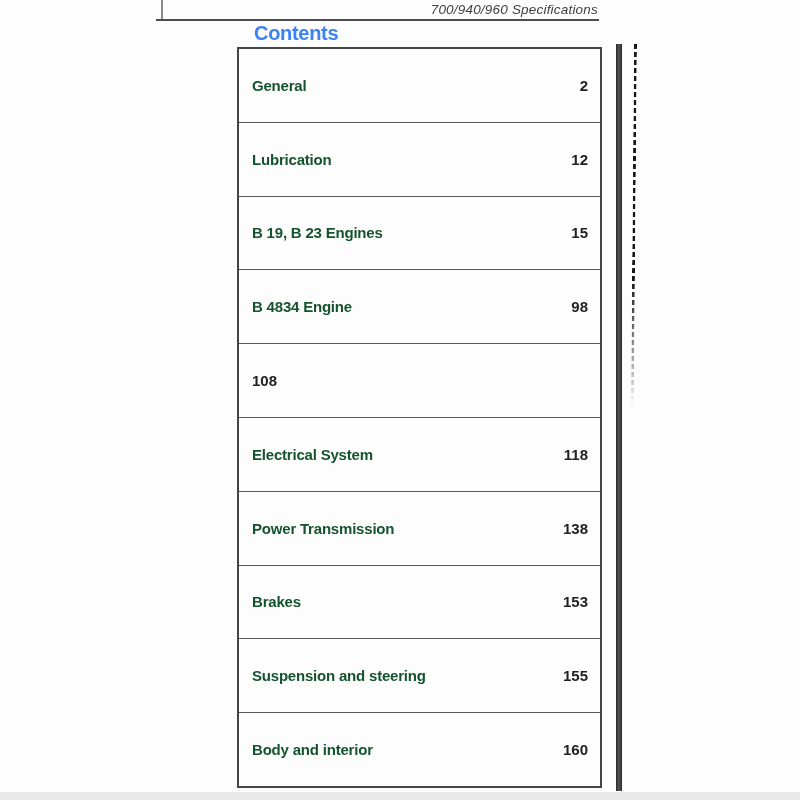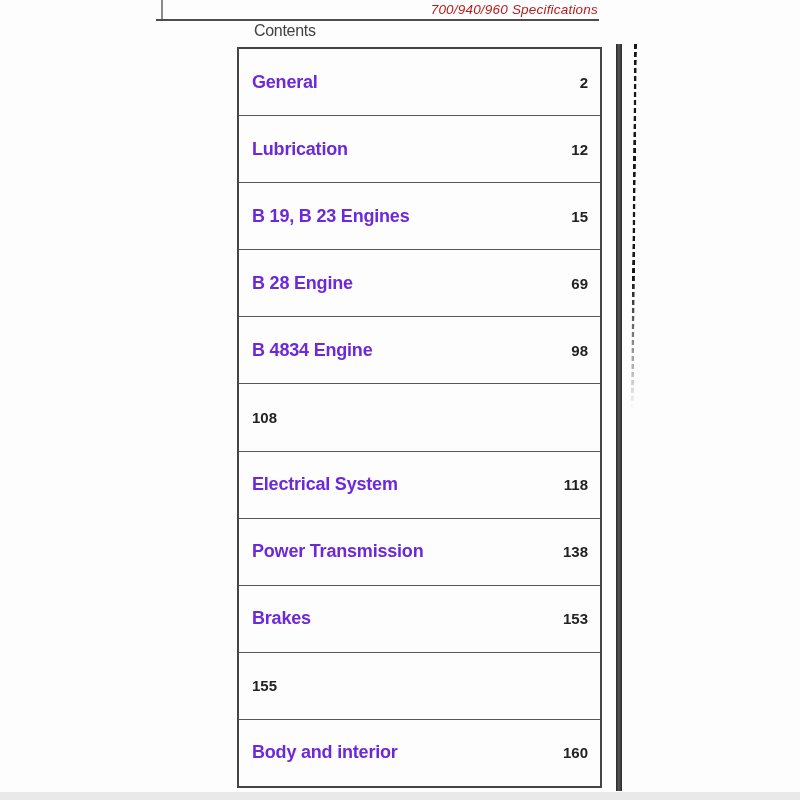--- a/index.html
+++ b/index.html
@@ -27,40 +27,40 @@
   .page-header {
     position: absolute;
     left: 160px;
     top: 2px;
     width: 438px;
     text-align: right;
     font-style: italic;
     font-size: 13.5px;
     font-weight: 500;
     letter-spacing: 0.2px;
-    color: #b91c1c;
+    color: #404040;
     white-space: nowrap;
   }
   .header-rule {
     position: absolute;
     left: 156px;
     top: 19px;
     width: 443px;
     height: 2px;
     background: #4d4d4d;
   }
   .contents-heading {
     position: absolute;
     left: 254px;
     top: 22px;
     margin: 0;
-    font-size: 16px;
-    font-weight: normal;
+    font-size: 20px;
+    font-weight: bold;
     letter-spacing: -0.3px;
-    color: #404040;
+    color: #3b82f6;
   }
   .toc-table {
     position: absolute;
     left: 237px;
     top: 47px;
     width: 365px;
     height: 741px;
     border: 2px solid #454545;
     box-sizing: border-box;
     display: flex;
@@ -71,24 +71,24 @@
     flex: 1 1 0;
     display: flex;
     align-items: center;
     justify-content: space-between;
     padding: 0 12px 0 13px;
     border-bottom: 1.5px solid #585858;
     box-sizing: border-box;
   }
   .toc-row:last-child { border-bottom: none; align-items: center; }
   .toc-label {
-    font-size: 18px;
+    font-size: 15px;
     font-weight: bold;
     letter-spacing: -0.2px;
-    color: #6d28d9;
+    color: #14532d;
     white-space: nowrap;
   }
   .toc-page {
     font-size: 15px;
     font-weight: bold;
     color: #222222;
   }
   
   .binding-bar {
     position: absolute;
@@ -146,24 +146,20 @@
       <span class="toc-label">Lubrication</span>
       <span class="toc-page">12</span>
     </div>
 
     <div class="toc-row">
       <span class="toc-label">B 19, B 23 Engines</span>
       <span class="toc-page">15</span>
     </div>
 
 
-    <div class="toc-row">
-      <span class="toc-label">B 28 Engine</span>
-      <span class="toc-page">69</span>
-    </div>
 
 
     <div class="toc-row">
       <span class="toc-label">B 4834 Engine</span>
       <span class="toc-page">98</span>
     </div>
 
     <div class="toc-row">
       <span class="toc-page">108</span>
     </div>
@@ -177,20 +173,21 @@
       <span class="toc-label">Power Transmission</span>
       <span class="toc-page">138</span>
     </div>
 
     <div class="toc-row">
       <span class="toc-label">Brakes</span>
       <span class="toc-page">153</span>
     </div>
 
     <div class="toc-row">
+      <span class="toc-label">Suspension and steering</span>
       <span class="toc-page">155</span>
     </div>
 
 
     <div class="toc-row">
       <span class="toc-label">Body and interior</span>
       <span class="toc-page">160</span>
     </div>
   </div>
 

